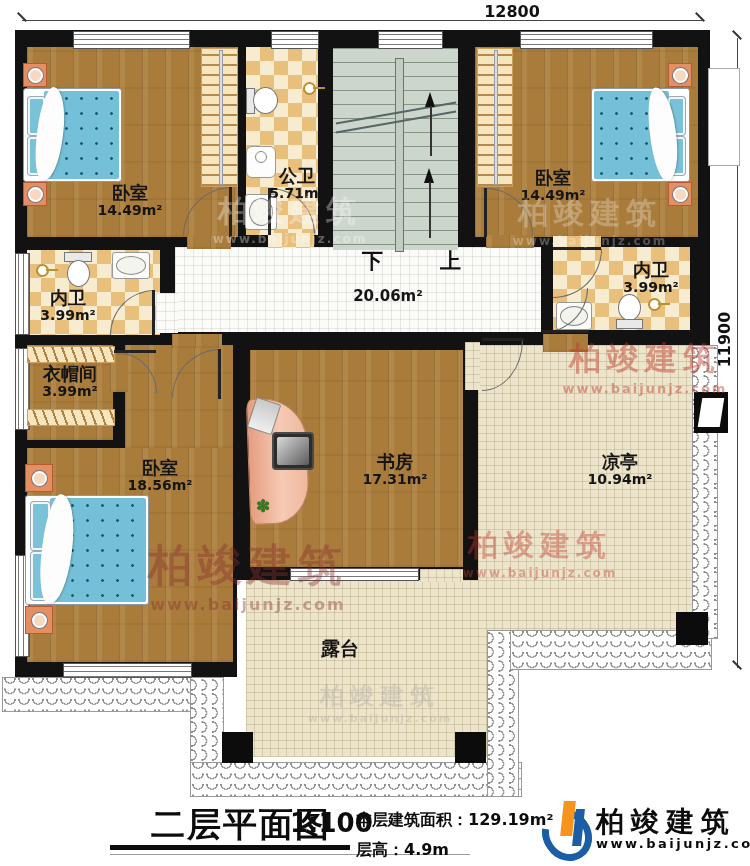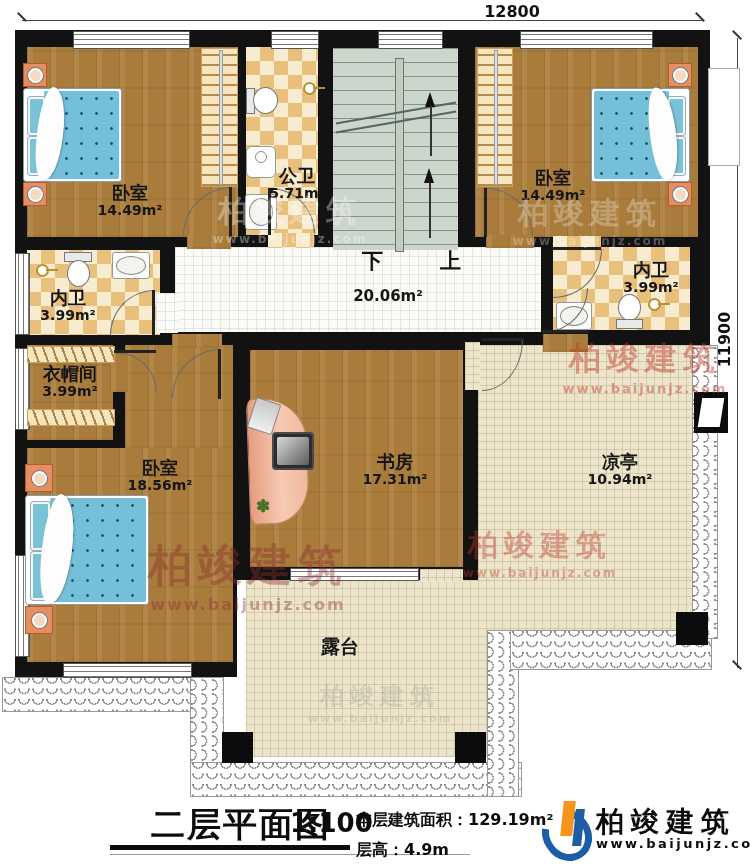--- a/index.html
+++ b/index.html
@@ -316,21 +316,21 @@
   </div>
   <div class="rlabel" style="left:395px;top:452px;">
     <span class="rname">书房</span>
     <span class="rarea">17.31m²</span>
   </div>
   <div class="rlabel" style="left:620px;top:452px;">
     <span class="rname">凉亭</span>
     <span class="rarea">10.94m²</span>
   </div>
   <div class="rlabel" style="left:340px;top:638px;">
-    <span class="rname" style="font-size:19px;font-family:Liberation Mono, monospace;">露台</span>
+    <span class="rname" style="font-size:19px;">露台</span>
   </div>
 
   <div class="wm" style="left:290px;top:218px;color:#fff;opacity:.33;">
     <span class="n" style="font-size:30px;">柏竣建筑</span>
     <span class="u" style="font-size:12px;">www.baijunjz.com</span>
   </div>
   <div class="wm" style="left:590px;top:220px;color:#fff;opacity:.27;">
     <span class="n" style="font-size:30px;">柏竣建筑</span>
     <span class="u" style="font-size:12px;">www.baijunjz.com</span>
   </div>

